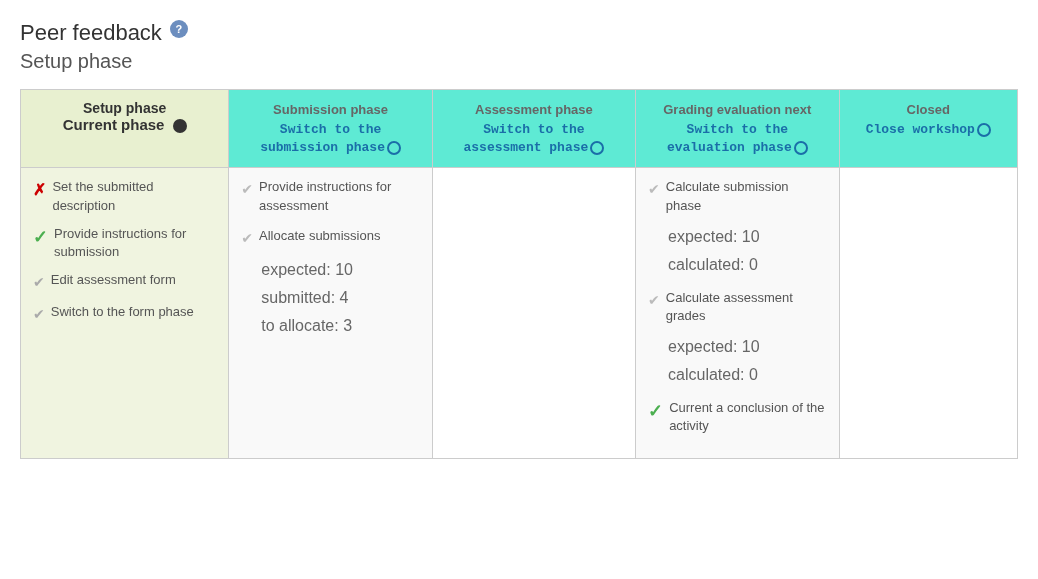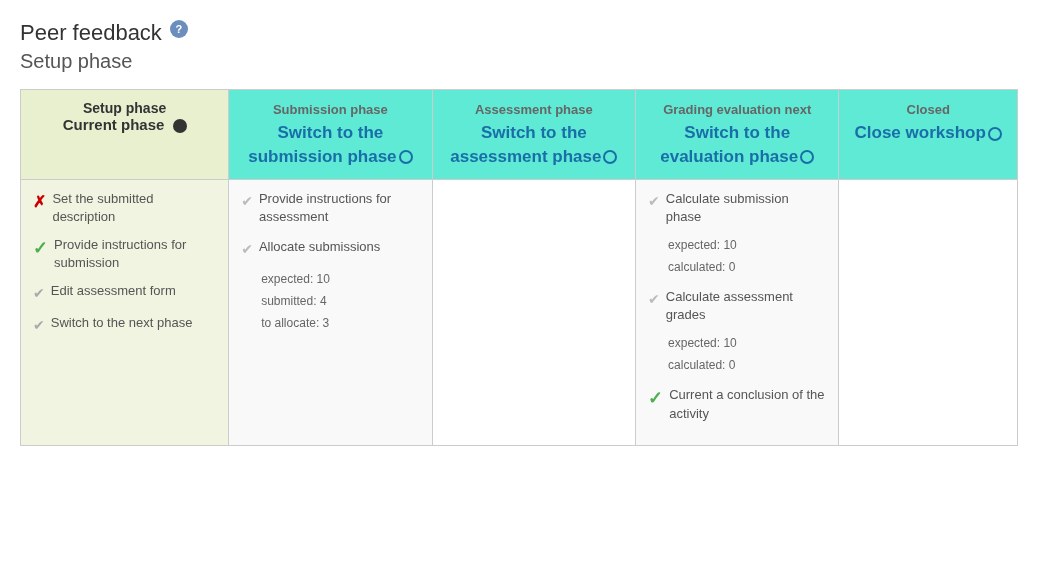--- a/index.html
+++ b/index.html
@@ -18,40 +18,40 @@
     .col-assessment { width: 205px; }
     .col-grading { width: 205px; }
     .col-closed { width: 180px; }
 
     
     .phase-header { background: #5eead4; }
     .phase-header.active { background: #e8f0d0; }
 
     .phase-title { font-weight: bold; color: #333; font-size: 14px; }
     .phase-subtitle { color: #666; font-size: 13px; margin-top: 2px; }
-    .phase-link { color: #1a6ea8; text-decoration: none; font-size: 17px; font-weight: bold; display: block; margin-top: 4px; line-height: 1.4; }
+    .phase-link { color: #1a6ea8; text-decoration: none; font-size: 13px; font-weight: bold; display: block; margin-top: 4px; line-height: 1.4; font-family: Liberation Mono, monospace; }
 
     .circle-btn { display: inline-block; width: 14px; height: 14px; border: 2px solid #1a6ea8; border-radius: 50%; margin-left: 2px; vertical-align: middle; }
     .filled-circle { display: inline-block; width: 14px; height: 14px; background: #333; border-radius: 50%; margin-left: 4px; vertical-align: middle; }
 
     .current-phase-label { font-size: 15px; font-weight: bold; color: #333; }
 
     
     .phase-body { background: #fff; }
     .phase-body.active-bg { background: #f0f4e0; }
     .phase-body.gray-bg { background: #f9f9f9; }
 
     .task-item { display: flex; align-items: flex-start; gap: 6px; margin-bottom: 10px; font-size: 13px; color: #555; line-height: 1.4; }
     .task-item .task-text { flex: 1; }
 
     .icon-x { color: #cc0000; font-size: 16px; font-weight: bold; margin-top: 1px; flex-shrink: 0; }
     .icon-check { color: #4caf50; font-size: 18px; font-weight: bold; margin-top: 0px; flex-shrink: 0; }
     .icon-half { color: #aaa; font-size: 14px; margin-top: 2px; flex-shrink: 0; }
 
-    .sub-detail { color: #666; font-size: 12px; margin-left: 20px; margin-bottom: 4px; line-height: 1.5; }
+    .sub-detail { color: #666; font-size: 16px; margin-left: 20px; margin-bottom: 4px; line-height: 1.5; }
 
     .task-group { margin-bottom: 12px; }
   </style>
 </head>
 <body>
 
 <div class="page-header">
   <h1>
     <span>Peer feedback</span>
     <span class="help-icon">?</span>
@@ -110,21 +110,21 @@
         <div class="task-item">
           <span class="icon-check">✓</span>
           <span class="task-text">Provide instructions for submission</span>
         </div>
         <div class="task-item">
           <span class="icon-half">✔</span>
           <span class="task-text">Edit assessment form</span>
         </div>
         <div class="task-item">
           <span class="icon-half">✔</span>
-          <span class="task-text">Switch to the next phase</span>
+          <span class="task-text">Switch to the form phase</span>
         </div>
       </td>
 
       <td class="phase-body gray-bg col-submission">
         <div class="task-group">
           <div class="task-item">
             <span class="icon-half" style="color:#bbb;">✔</span>
             <span class="task-text">Provide instructions for assessment</span>
           </div>
         </div>

